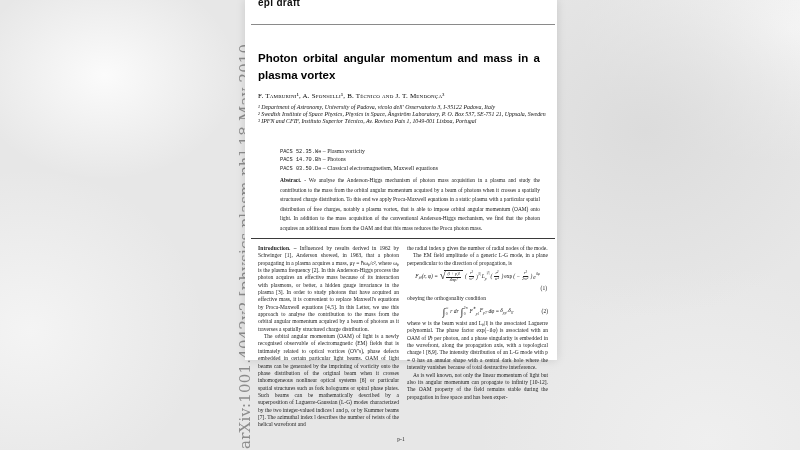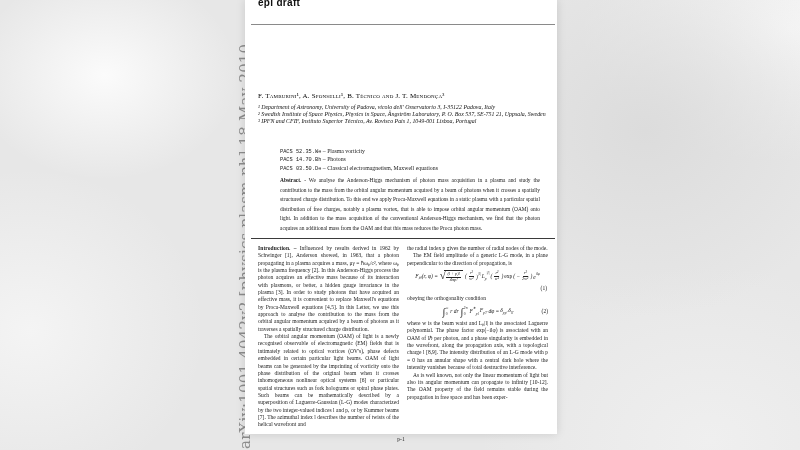--- a/index.html
+++ b/index.html
@@ -16,21 +16,21 @@
     color:#1a1a1a;
   }
   .arxiv-stamp{
     position:absolute;left:236px;top:449px;width:364px;
     transform:rotate(-90deg);transform-origin:0 0;
     font-family:"DejaVu Serif", serif;
     font-size:15px;color:#8c8c8c;white-space:nowrap;
     text-align:center;letter-spacing:0.2px;
   }
   .page{
-    position:absolute;left:245px;top:0;width:312px;height:434px;
+    position:absolute;left:245px;top:0;width:312px;height:360px;
     background:#ffffff;box-shadow:0 0 9px rgba(0,0,0,0.13);
   }
   .epl-header{
     position:absolute;top:-3px;left:13px;
     font-family:"Liberation Sans", sans-serif;font-weight:bold;
     font-size:10px;letter-spacing:0.3px;color:#111;
   }
   .rule{position:absolute;left:6px;width:304px;border-top:1px solid #8a8a8a;}
   .rule1{top:24px;}
   .rule2{top:238px;border-top:1px solid #3a3a3a;}
@@ -96,20 +96,21 @@
 </head>
 <body>
 
 <div class="arxiv-stamp">arXiv:1001.4042v2  [physics.plasm-ph]  18 May 2010</div>
 
 <div class="page">
 
   <div class="epl-header">epl draft</div>
   <div class="rule rule1"></div>
 
+  <h1 class="title">Photon orbital angular momentum and mass in a plasma vortex</h1>
 
   <div class="authors">F. Tamburini¹, A. Sponselli¹, B. Técnico and J. T. Mendonça³</div>
 
   <div class="affils">
     <div class="affil">¹  Department of Astronomy, University of Padova, vicolo dell' Osservatorio 3, I-35122 Padova, Italy</div>
     <div class="affil">²  Swedish Institute of Space Physics, Physics in Space, Ångström Laboratory, P. O. Box 537, SE-751 21, Uppsala, Sweden</div>
     <div class="affil">³  IPFN and CFIF, Instituto Superior Técnico, Av. Rovisco Pais 1, 1049-001 Lisboa, Portugal</div>
   </div>
 
   <div class="pacs">

